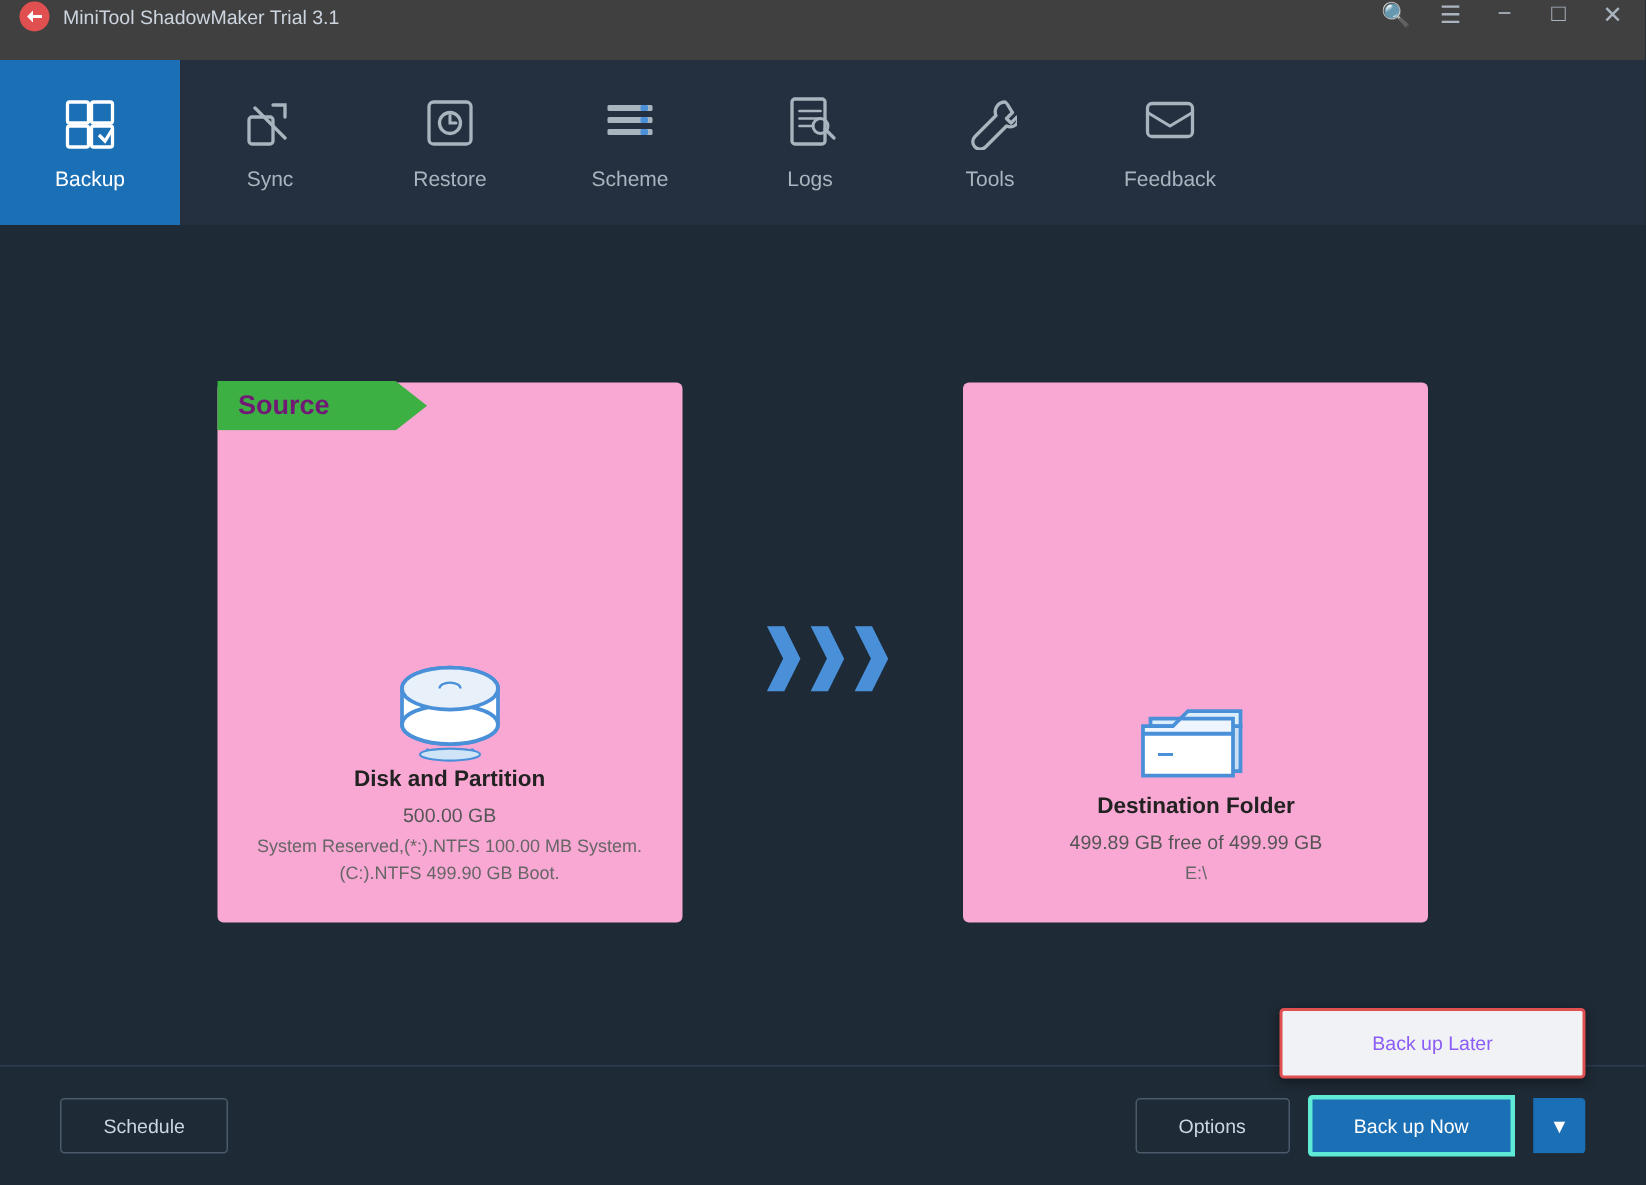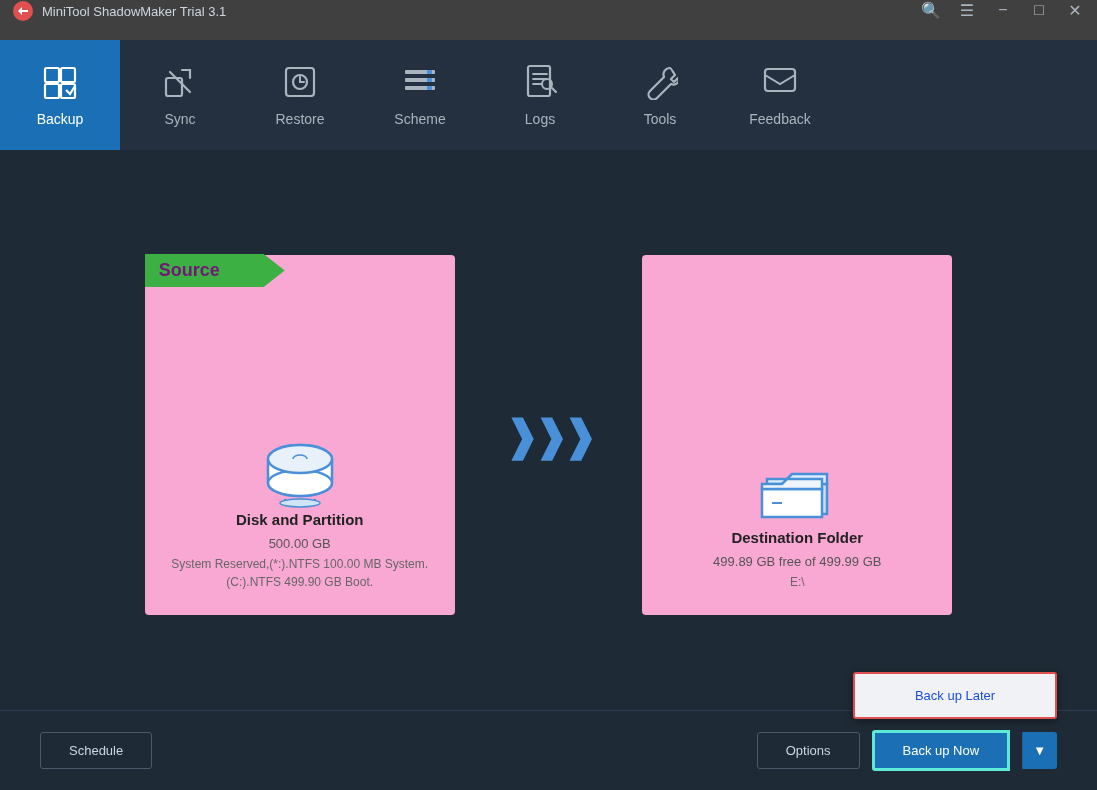--- a/index.html
+++ b/index.html
@@ -208,21 +208,21 @@
       background: #f0f2f5;
       border: 2px solid #e05050;
       border-radius: 3px;
       width: 204px;
       z-index: 100;
       box-shadow: 0 2px 8px rgba(0,0,0,0.4);
     }
     #backup-later-item {
       padding: 14px 8px;
       font-size: 13px;
-      color: #1d4ed8;
+      color: #8b5cf6;
       cursor: pointer;
       text-align: center;
     }
 
     
     .disk-svg {
       width: 90px;
       height: 80px;
     }
     .folder-svg {

